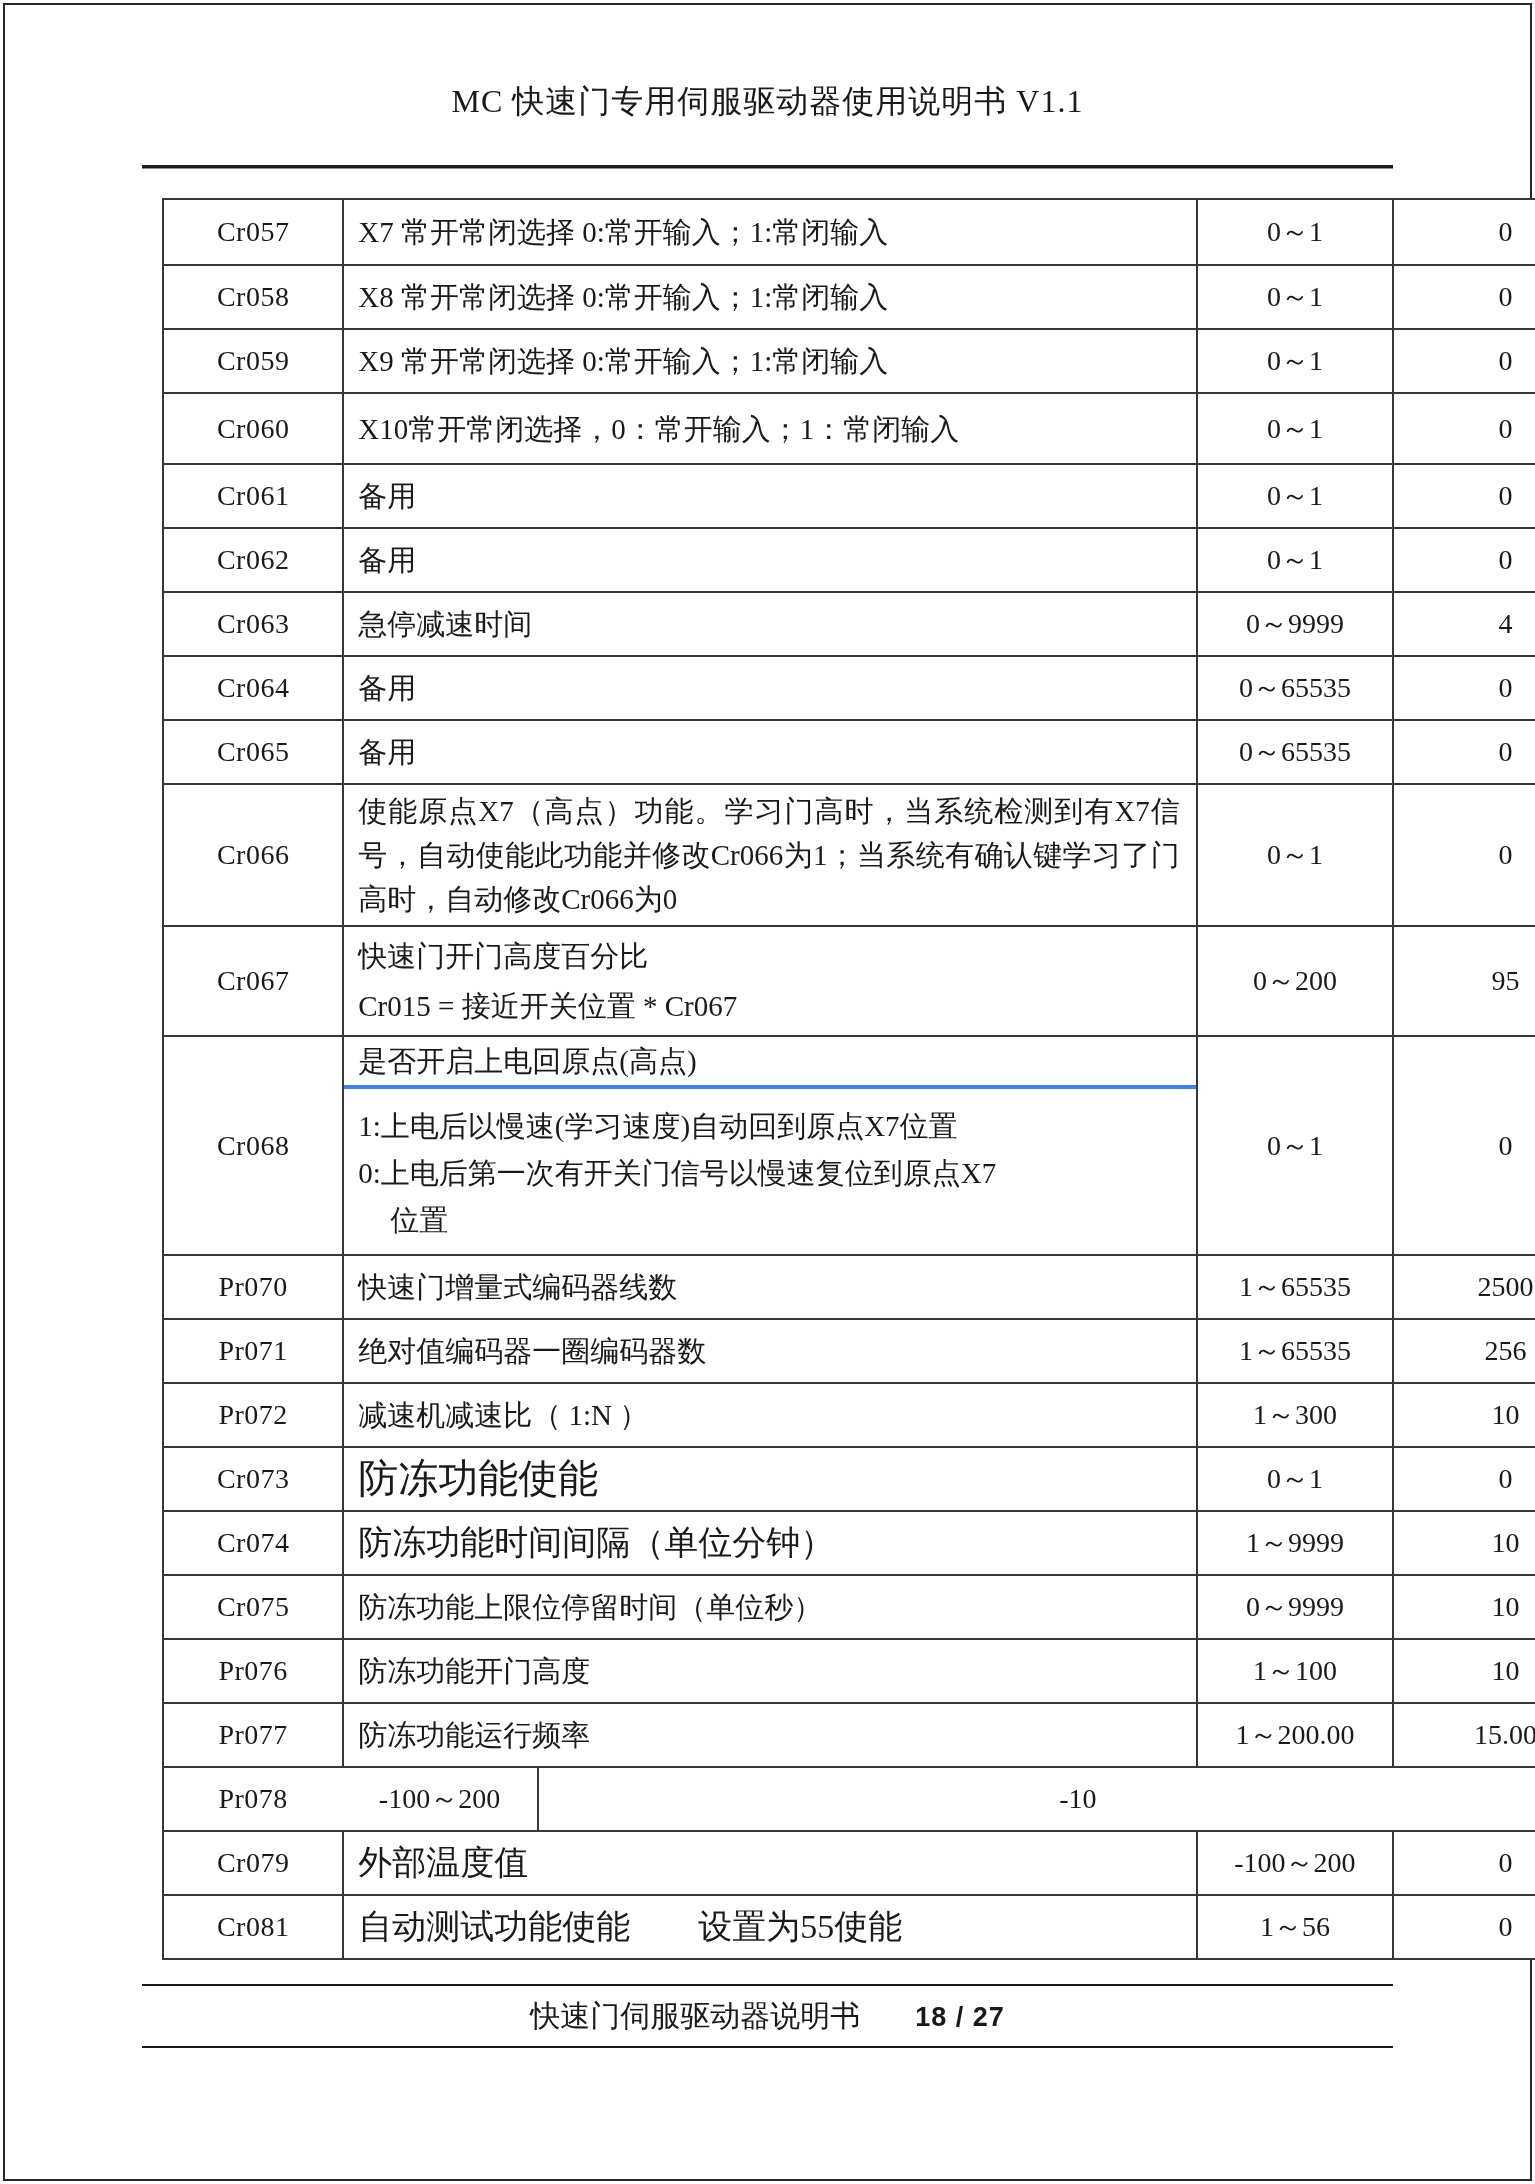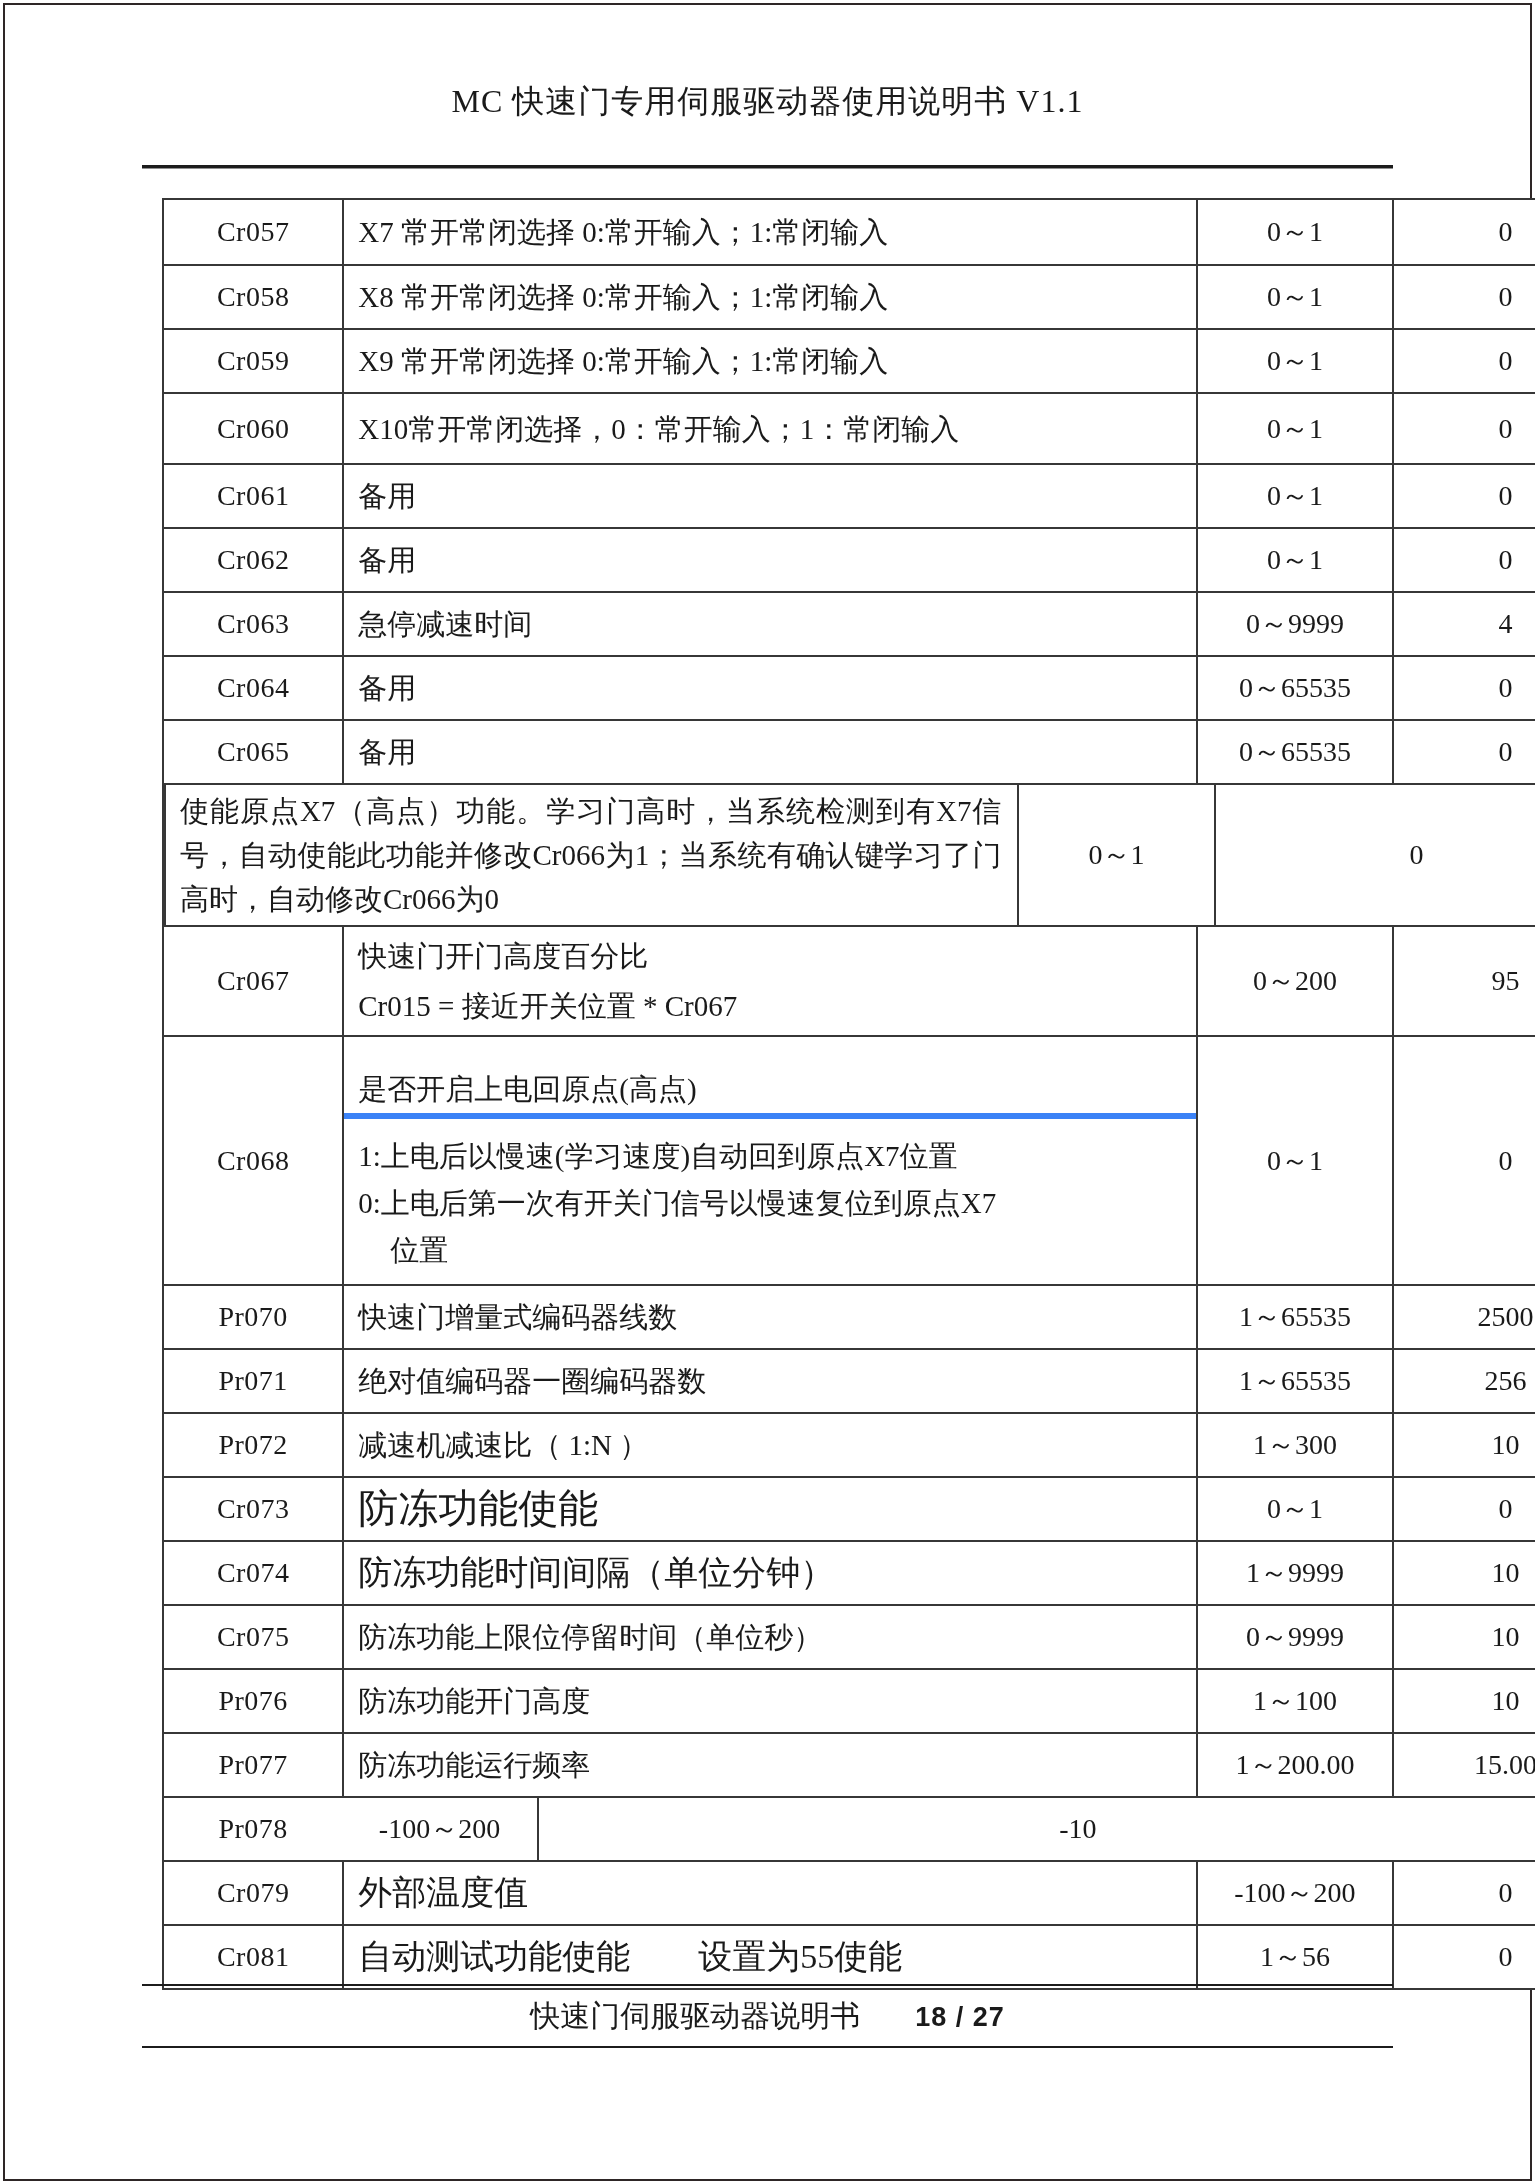--- a/index.html
+++ b/index.html
@@ -46,21 +46,21 @@
   .c-def{flex:1 1 auto;justify-content:center;font-size:28px;}
   .sz-lg .c-desc,.c-desc.sz-lg{font-size:34px;}
   .sz-xl .c-desc,.c-desc.sz-xl{font-size:40px;}
   .wrapdesc{display:block;text-align:justify;}
   .descline{display:block;}
   .descline.indent{padding-left:32px;}
   
   .c-desc.split{flex-direction:column;align-items:stretch;padding:0;}
   .split-top{
     box-sizing:border-box;min-height:52px;display:flex;align-items:center;
-    padding:2px 32px 2px 14px;border-bottom:6px solid #3b82f6;margin-top:28px;
+    padding:2px 32px 2px 14px;border-bottom:4px solid #3b82f6;
   }
   .split-bottom{
     flex:1;display:flex;flex-direction:column;justify-content:center;
     padding:6px 16px 10px 14px;line-height:47px;margin-top:8px;
   }
   
   .footer-rule-top{position:absolute;top:1984px;left:142px;width:1251px;height:2px;background:#1c1c1c;}
   .footer-rule-bottom{position:absolute;top:2046px;left:142px;width:1251px;height:2px;background:#1c1c1c;}
   .footer-line{
     position:absolute;top:1996px;left:142px;width:1251px;
@@ -146,20 +146,21 @@
     </div>
     <div class="row">
       <div class="cell c-code">Cr065</div>
       <div class="cell c-desc">
         <span class="descline">备用</span>
       </div>
       <div class="cell c-range">0～65535</div>
       <div class="cell c-def">0</div>
     </div>
     <div class="row">
+      <div class="cell c-code">Cr066</div>
       <div class="cell c-desc">
         <span class="wrapdesc">使能原点X7（高点）功能。学习门高时，当系统检测到有X7信号，自动使能此功能并修改Cr066为1；当系统有确认键学习了门高时，自动修改Cr066为0</span>
       </div>
       <div class="cell c-range">0～1</div>
       <div class="cell c-def">0</div>
     </div>
     <div class="row">
       <div class="cell c-code">Cr067</div>
       <div class="cell c-desc">
         <span style="display: block;">

